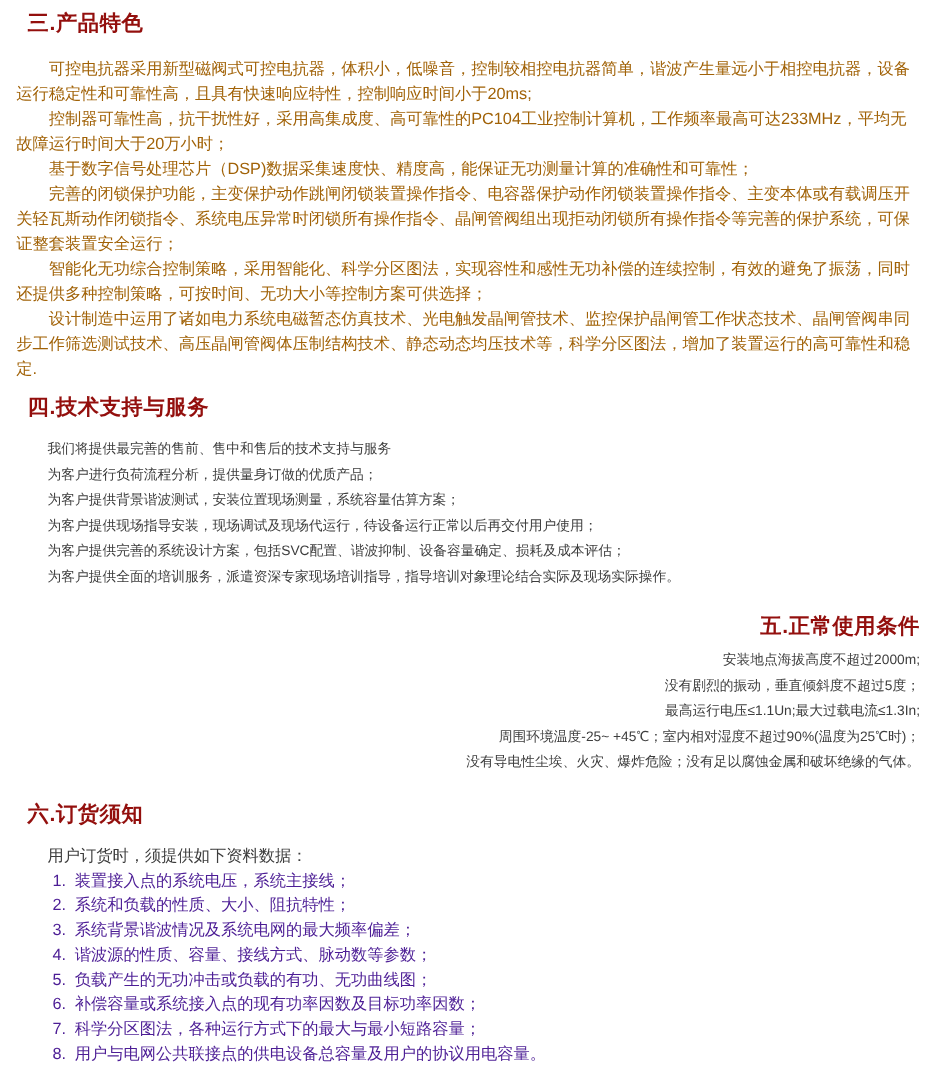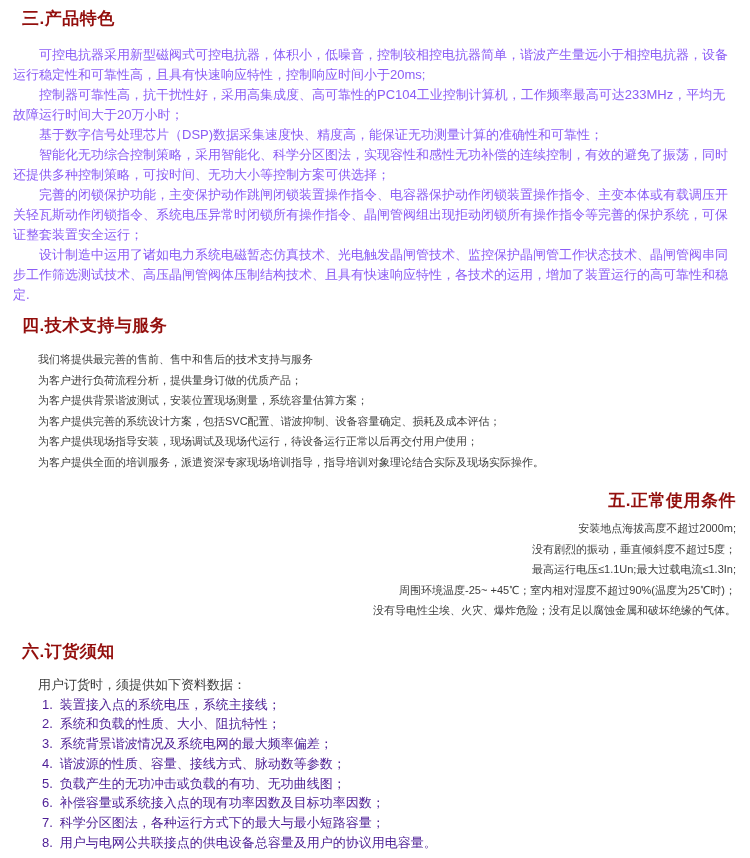--- a/index.html
+++ b/index.html
@@ -25,21 +25,21 @@
   #sec4 { margin-top:10px; }
   #sec4 .sec-title { margin-bottom:12px; }
   #sec5 { margin-top:18px;text-align:right; }
   #sec5 .sec-title { margin-bottom:6px; }
   #sec6 { margin-top:20px; }
   #sec6 .sec-title { margin-bottom:12px; }
 
   .para {
     font-size:13px;
     line-height:20px;
-    color:#8b5cf6;
+    color:#a16207;
     text-indent:2em;
     margin:0;
   }
   .plain-line {
     font-size:11px;
     line-height:20.5px;
     color:#3d3d3d;
     padding-left:25px;
   }
   .order-intro {
@@ -59,32 +59,32 @@
 </head>
 <body>
 
 <div class="page">
 
   <div class="section" id="sec3">
     <h3 class="sec-title">三.产品特色</h3>
     <p class="para">可控电抗器采用新型磁阀式可控电抗器，体积小，低噪音，控制较相控电抗器简单，谐波产生量远小于相控电抗器，设备运行稳定性和可靠性高，且具有快速响应特性，控制响应时间小于20ms;</p>
     <p class="para">控制器可靠性高，抗干扰性好，采用高集成度、高可靠性的PC104工业控制计算机，工作频率最高可达233MHz，平均无故障运行时间大于20万小时；</p>
     <p class="para">基于数字信号处理芯片（DSP)数据采集速度快、精度高，能保证无功测量计算的准确性和可靠性；</p>
+    <p class="para">完善的闭锁保护功能，主变保护动作跳闸闭锁装置操作指令、电容器保护动作闭锁装置操作指令、主变本体或有载调压开关轻瓦斯动作闭锁指令、系统电压异常时闭锁所有操作指令、晶闸管阀组出现拒动闭锁所有操作指令等完善的保护系统，可保证整套装置安全运行；</p>
     <p class="para">智能化无功综合控制策略，采用智能化、科学分区图法，实现容性和感性无功补偿的连续控制，有效的避免了振荡，同时还提供多种控制策略，可按时间、无功大小等控制方案可供选择；</p>
-    <p class="para">完善的闭锁保护功能，主变保护动作跳闸闭锁装置操作指令、电容器保护动作闭锁装置操作指令、主变本体或有载调压开关轻瓦斯动作闭锁指令、系统电压异常时闭锁所有操作指令、晶闸管阀组出现拒动闭锁所有操作指令等完善的保护系统，可保证整套装置安全运行；</p>
-    <p class="para">设计制造中运用了诸如电力系统电磁暂态仿真技术、光电触发晶闸管技术、监控保护晶闸管工作状态技术、晶闸管阀串同步工作筛选测试技术、高压晶闸管阀体压制结构技术、且具有快速响应特性，各技术的运用，增加了装置运行的高可靠性和稳定.</p>
+    <p class="para">设计制造中运用了诸如电力系统电磁暂态仿真技术、光电触发晶闸管技术、监控保护晶闸管工作状态技术、晶闸管阀串同步工作筛选测试技术、高压晶闸管阀体压制结构技术、静态动态均压技术等，科学分区图法，增加了装置运行的高可靠性和稳定.</p>
   </div>
 
   <div class="section" id="sec4">
     <h3 class="sec-title">四.技术支持与服务</h3>
     <div class="plain-line">我们将提供最完善的售前、售中和售后的技术支持与服务</div>
     <div class="plain-line">为客户进行负荷流程分析，提供量身订做的优质产品；</div>
     <div class="plain-line">为客户提供背景谐波测试，安装位置现场测量，系统容量估算方案；</div>
+    <div class="plain-line">为客户提供现场指导安装，现场调试及现场代运行，待设备运行正常以后再交付用户使用；</div>
     <div class="plain-line">为客户提供完善的系统设计方案，包括SVC配置、谐波抑制、设备容量确定、损耗及成本评估；</div>
-    <div class="plain-line">为客户提供现场指导安装，现场调试及现场代运行，待设备运行正常以后再交付用户使用；</div>
     <div class="plain-line">为客户提供全面的培训服务，派遣资深专家现场培训指导，指导培训对象理论结合实际及现场实际操作。</div>
   </div>
 
   <div class="section" id="sec5">
     <h3 class="sec-title">五.正常使用条件</h3>
     <div class="plain-line">安装地点海拔高度不超过2000m;</div>
     <div class="plain-line">没有剧烈的振动，垂直倾斜度不超过5度；</div>
     <div class="plain-line">最高运行电压≤1.1Un;最大过载电流≤1.3In;</div>
     <div class="plain-line">周围环境温度-25~ +45℃；室内相对湿度不超过90%(温度为25℃时)；</div>
     <div class="plain-line">没有导电性尘埃、火灾、爆炸危险；没有足以腐蚀金属和破坏绝缘的气体。</div>

